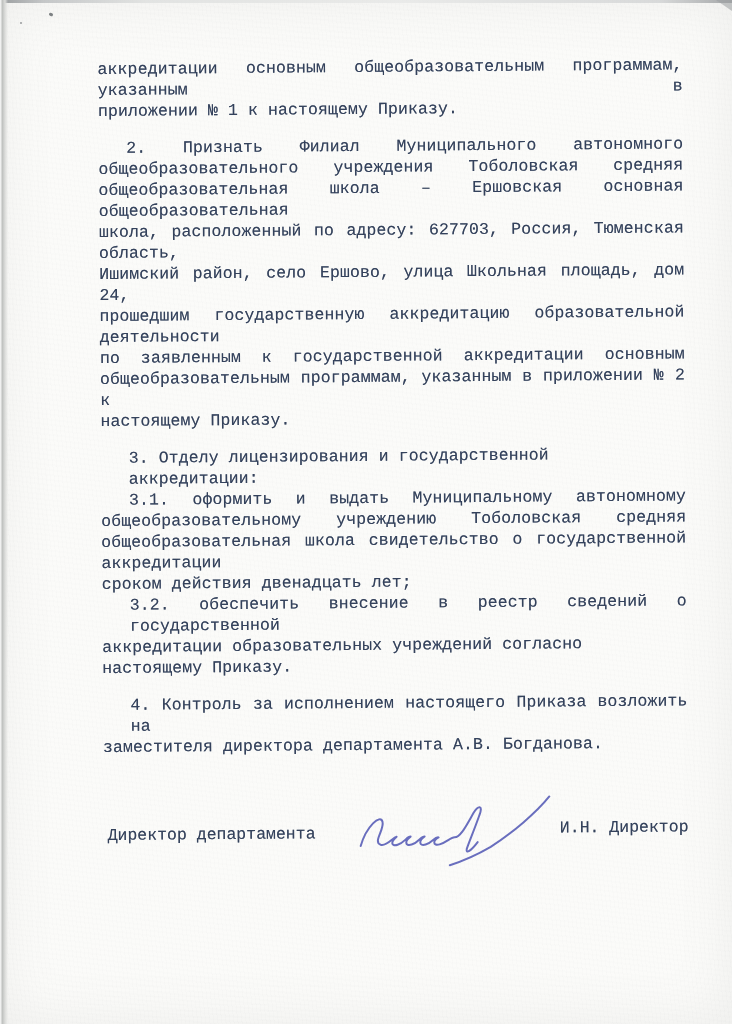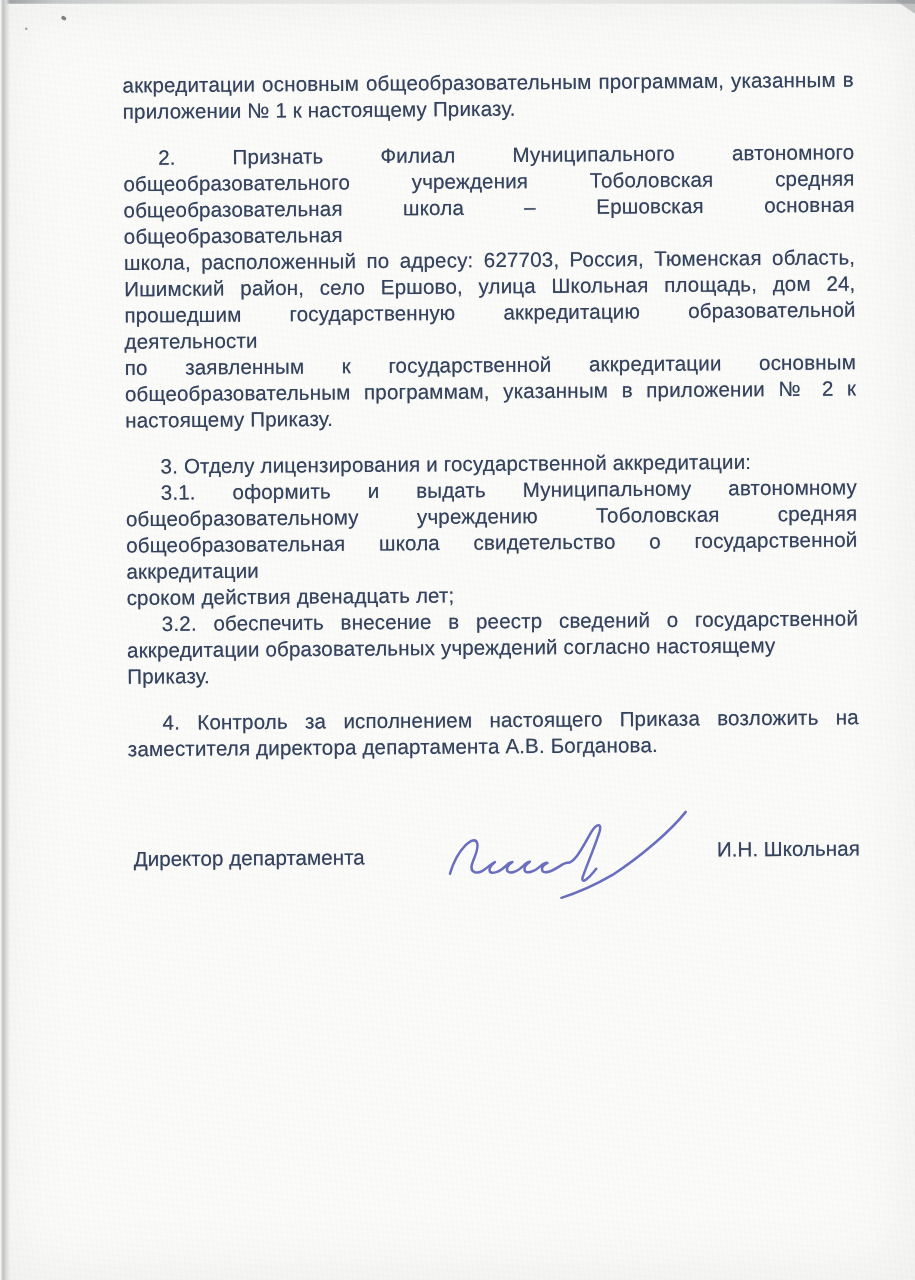--- a/index.html
+++ b/index.html
@@ -6,21 +6,21 @@
   .scan{
     position:relative;
     width:732px;height:1024px;
     margin:0 auto;
     background:#fbfbf9;
     background-image:
       repeating-linear-gradient(7deg, rgba(120,125,135,0.013) 0 2px, transparent 2px 5px),
       repeating-linear-gradient(83deg, rgba(100,105,115,0.016) 0 1px, transparent 1px 4px);
     overflow:hidden;
     box-shadow: inset 0 0 55px rgba(120,122,118,0.10);
-    font-family:Liberation Sans, sans-serif;
+    font-family:Liberation Mono, monospace;
   }
   .edge-top{
     position:absolute;top:0;left:0;right:0;height:3px;
     background:linear-gradient(90deg,#7e8285 0%,#b5b8ba 6%,#dcdedd 20%,#e6e7e6 55%,#cfd1d2 90%,#8d9093 100%);
     opacity:.75;
   }
   .edge-left{
     position:absolute;top:0;left:0;bottom:0;width:8px;
     background:linear-gradient(90deg,#fdfdfd 0%,#c0c2c0 30%,#dbdcda 62%,rgba(242,243,241,0) 100%);
   }
@@ -114,16 +114,16 @@
       <span class="sig-left">Директор департамента</span>
       <svg class="sig-svg" viewBox="0 0 222 82" aria-hidden="true">
         <path d="M14,54 C20,34 34,22 36,30 C38,38 26,50 34,53 C40,55 46,46 50,45
                  C44,50 44,55 51,53 C58,51 60,45 64,45 C58,49 58,55 65,53
                  C72,51 74,45 78,45 C72,49 72,55 79,53 C86,51 88,45 92,46
                  C86,49 86,55 93,53 C100,51 104,46 108,46
                  C114,46 120,34 127,22 C132,14 137,14 133,24
                  C128,38 122,52 120,58 C119,63 124,60 131,51"></path>
         <path d="M203,6 C190,22 166,42 144,56 C130,64 116,70 103,74"></path>
       </svg>
-      <span class="sig-right">И.Н. Школьная</span>
+      <span class="sig-right">И.Н. Директор</span>
     </div>
   </div>
 </div>
 
 </body></html>

